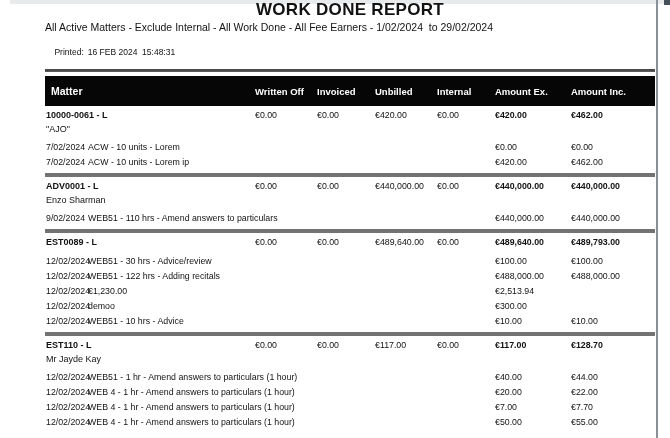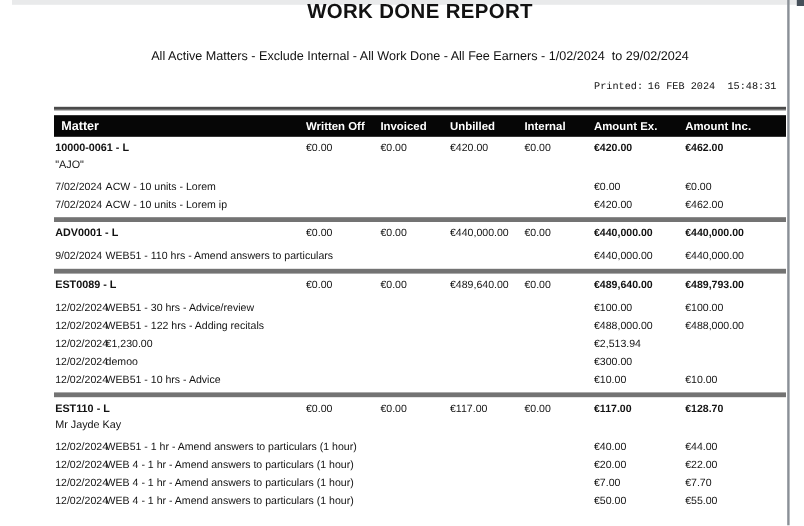--- a/index.html
+++ b/index.html
@@ -11,28 +11,28 @@
     position:relative;
     overflow:hidden;
   }
   .top-strip { position:absolute; top:0; left:10px; right:0; height:4px; background:#e9eaeb; }
   .top-strip-corner { position:absolute; top:0; right:0; width:6px; height:5px; background:#46505a; }
   .page-right-edge { position:absolute; top:0; left:656px; width:2px; height:438px; background:#8a9097; }
 
   .report { position:absolute; left:45px; top:0; width:610px; }
 
   .title { text-align:center; font-size:17px; font-weight:bold; letter-spacing:.3px; }
-  .subtitle { margin-top:21px; text-align:center; font-size:10.5px; white-space:pre; }
-  .printed { margin-top:4px; text-align:right; font-size:8.5px; white-space:pre; padding-right:8px;font-family:Liberation Mono, monospace; }
+  .subtitle { margin-top:1px; text-align:left; font-size:10.5px; white-space:pre; }
+  .printed { margin-top:4px; font-size:8.5px; white-space:pre; padding-right:18px; }
   .printed .plabel { margin-right:4px; }
   .double-rule { margin-top:2px; height:3px; border-top:2px solid #4a4a4a; border-bottom:1px solid #5a5a5a; }
 
   .grid7 { display:grid; grid-template-columns:210px 62px 58px 62px 58px 76px 84px; }
   .thead {
-    margin-top:4px; background:#060606; color:#ffffff; height:18px;
+    margin-top:4px; background:#060606; color:#ffffff; height:30px;
     align-items:center; font-size:9.5px; font-weight:bold;
   }
   .thead .c0 { padding-left:6px; font-size:10.5px; }
   .num { text-align:left; padding-right:4px; }
 
   .group { padding:2px 0 3px 0; }
   .group + .group { border-top:4px solid #737373; }
   .head-row { font-size:9px; line-height:15px; align-items:baseline; }
   .head-row .matter { font-weight:bold; padding-left:1px; }
   .head-row .num { font-size:8.8px; }
@@ -100,20 +100,21 @@
   <div class="group">
     <div class="head-row grid7">
       <div class="matter m">ADV0001 - L</div>
       <div class="num wo">€0.00</div>
       <div class="num inv">€0.00</div>
       <div class="num unb">€440,000.00</div>
       <div class="num intl">€0.00</div>
       <div class="num total aex">€440,000.00</div>
       <div class="num total ainc">€440,000.00</div>
     </div>
+    <div class="client cl">Enzo Sharman</div>
     <div class="entries">
   <div class="entry-row">
     <div class="date">9/02/2024</div>
     <div class="desc">WEB51 - 110 hrs - Amend answers to particulars</div>
     <div class="num ex">€440,000.00</div>
     <div class="num inc">€440,000.00</div>
   </div>
 </div>
   </div>
 

